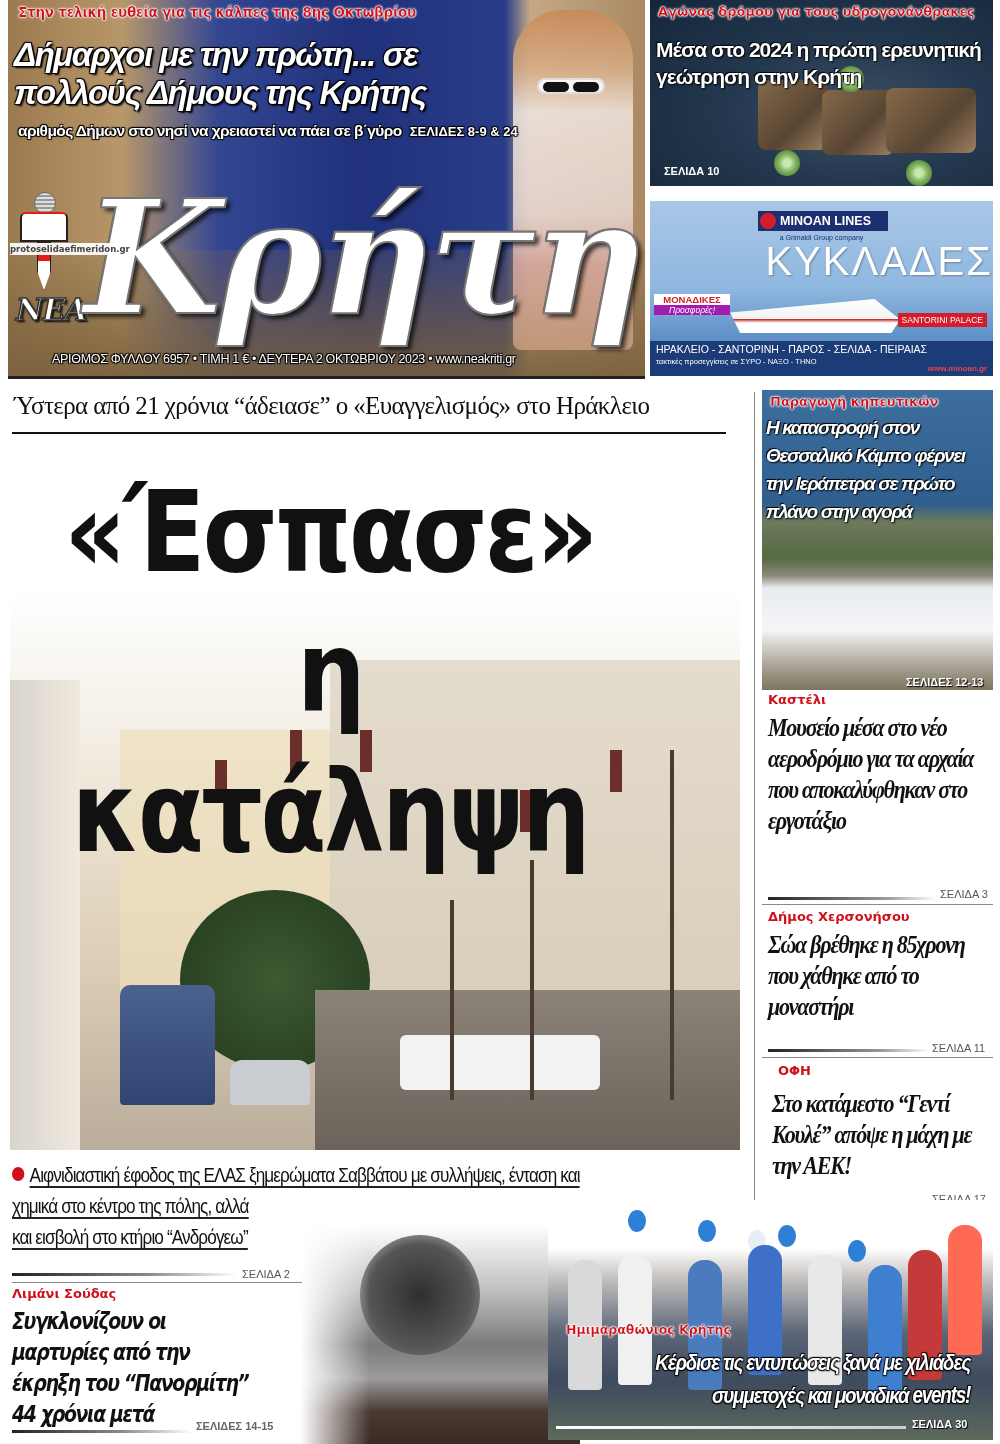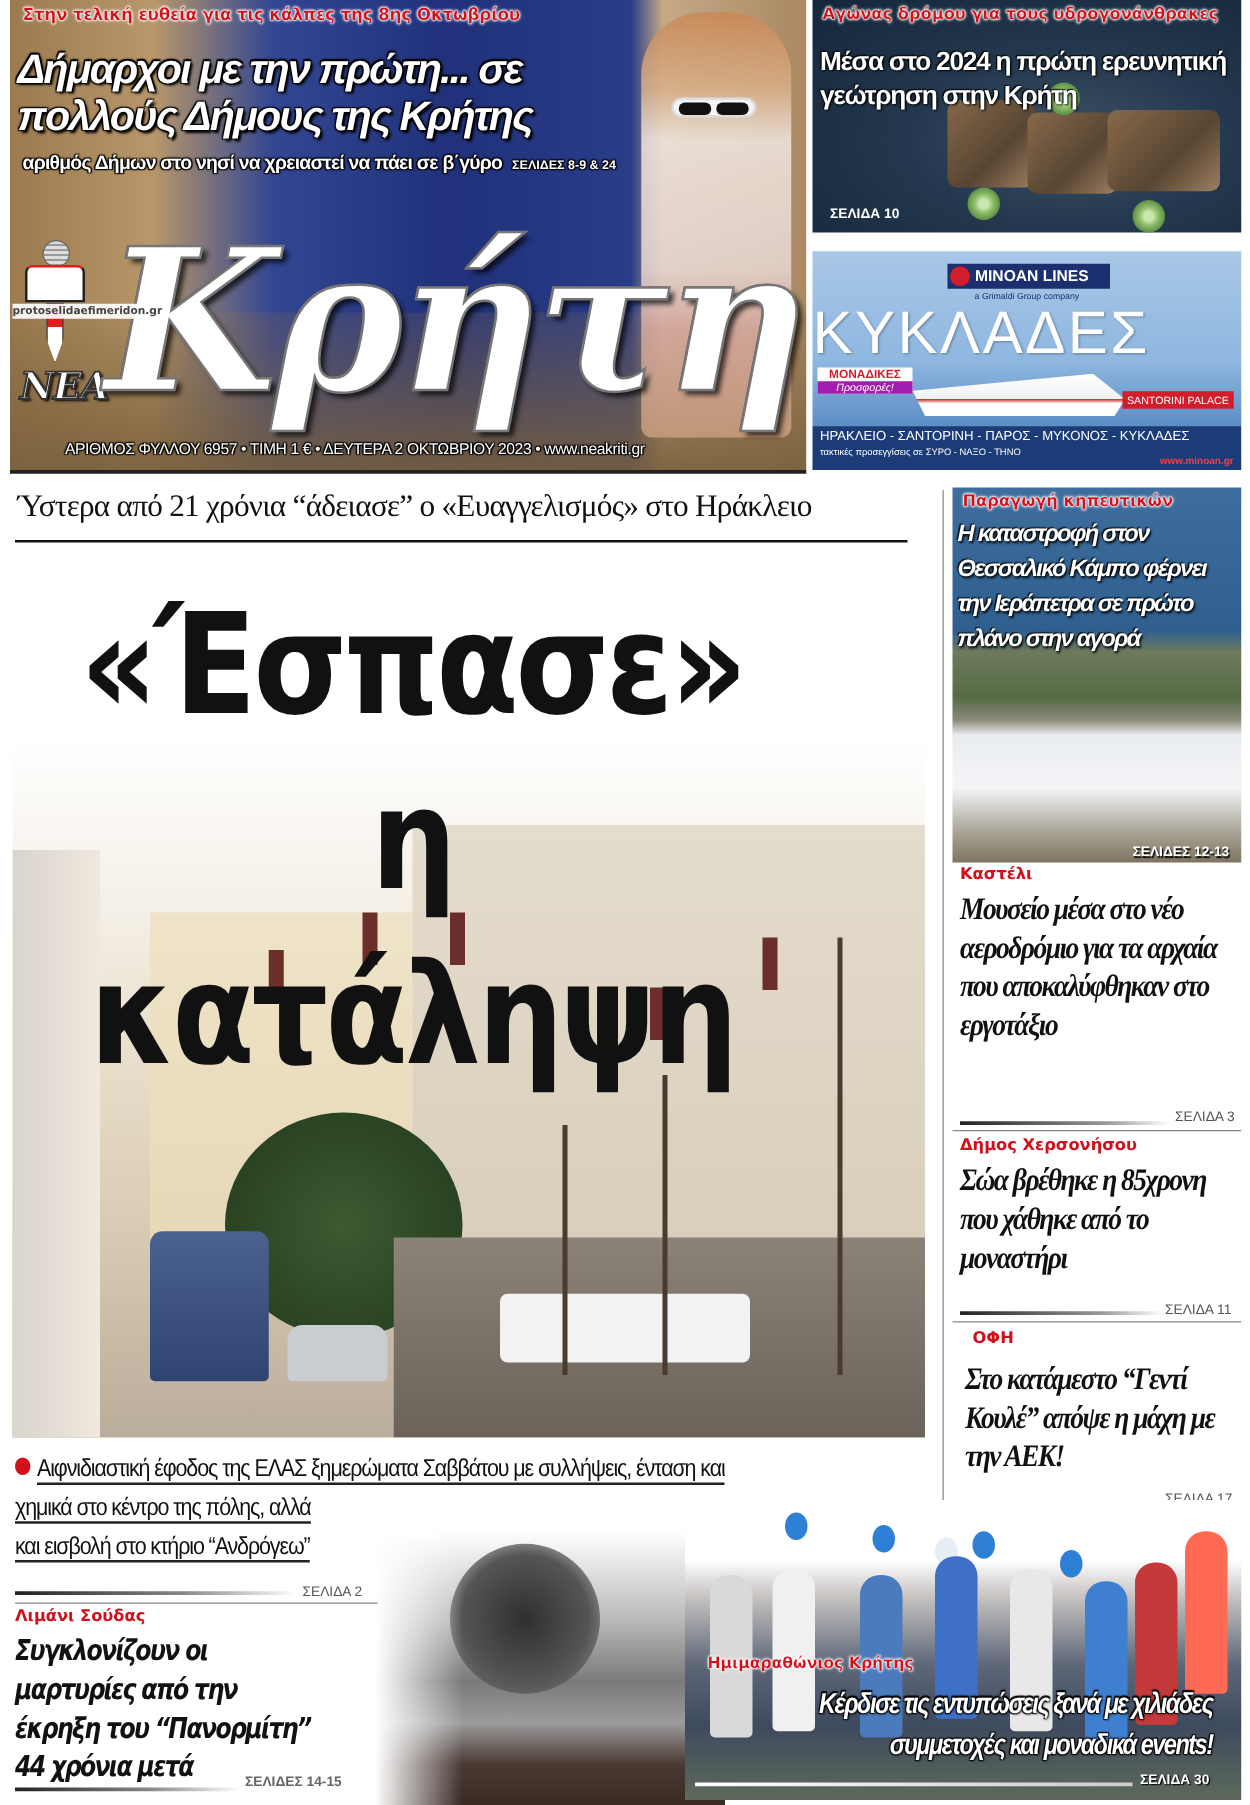--- a/index.html
+++ b/index.html
@@ -42,21 +42,21 @@
   #top-headline {
     left: 14px; top: 36px; width: 420px; color: #fff; font-weight: bold; font-style: italic;
     font-size: 33px; line-height: 38px; letter-spacing: -1.5px;
     text-shadow: 2px 2px 2px #000, -1px -1px 1px #000, 1px -1px 1px #000, -1px 1px 1px #000;
   }
   #top-sub {
     left: 18px; top: 119px; width: 520px; color: #fff; font-weight: bold;
     font-size: 15.5px; line-height: 23px; letter-spacing: -0.6px;
     text-shadow: 1px 1px 1px #000, -1px -1px 1px #000, 1px -1px 1px #000, -1px 1px 1px #000;
   }
-  #top-sub .pages { font-size: 10px; margin-left: 8px; letter-spacing: 0; }
+  #top-sub .pages { font-size: 13px; margin-left: 8px; letter-spacing: 0; }
 
   
   #logo-emblem { left: 20px; top: 192px; width: 48px; height: 110px; }
   #logo-emblem .globe {
     position: absolute; left: 14px; top: 0; width: 22px; height: 22px; border-radius: 50%;
     background: repeating-linear-gradient(0deg, #999 0 2px, #ddd 2px 4px), #ccc; border: 1px solid #666;
   }
   #logo-emblem .book {
     position: absolute; left: 0; top: 20px; width: 48px; height: 30px;
     background: #fff; border-top: 6px solid #e21b1b; border-radius: 6px 6px 0 0; border: 2px solid #222; border-top-color: #e21b1b;
@@ -112,21 +112,21 @@
   #ad {
     left: 650px; top: 201px; width: 343px; height: 175px; overflow: hidden;
     background: linear-gradient(180deg, #a9c7e6 0%, #8fb7e0 50%, #5f90c6 78%, #4a78b0 100%);
   }
   #ad-logo {
     position: absolute; left: 108px; top: 10px; width: 130px; height: 20px; background: #1c2f6e;
     color: #fff; font-weight: bold; font-size: 12.5px; line-height: 20px; padding-left: 22px;
   }
   #ad-logo .icon { position: absolute; left: 2px; top: 2px; width: 16px; height: 16px; border-radius: 50%; background: #d21e2b; }
   #ad-group { position: absolute; left: 0; width: 343px; top: 33px; text-align: center; font-size: 7px; color: #1c2f6e; }
-  #ad-title { position: absolute; left: 0; width: 343px; top: 38px; text-align: left; font-size: 48px; color: #fff; letter-spacing: 2px; text-shadow: 1px 1px 2px rgba(0,0,0,0.3); }
+  #ad-title { position: absolute; left: 0; width: 343px; top: 38px; text-align: right; font-size: 40px; color: #fff; letter-spacing: 2px; text-shadow: 1px 1px 2px rgba(0,0,0,0.3); }
   #ad-ship {
     position: absolute; left: 80px; top: 98px; width: 170px; height: 34px; background: linear-gradient(180deg, #fff 0%, #f2f2f2 60%, #c9302c 60%, #fff 70%);
     clip-path: polygon(0 40%, 85% 0, 100% 60%, 95% 100%, 6% 100%); 
   }
   #ad-promo { position: absolute; left: 4px; top: 93px; width: 76px; background: #fff; text-align: center; }
   #ad-promo .l1 { color: #d21e2b; font-weight: bold; font-size: 9.5px; }
   #ad-promo .l2 { background: #a21caf; color: #fff; font-style: italic; font-size: 8.5px; }
   #ad-palace { position: absolute; right: 6px; top: 112px; background: #d21e2b; color: #fff; font-weight: normal; font-size: 8.5px; padding: 2px 4px; }
   #ad-bottom { position: absolute; left: 0; top: 140px; width: 343px; height: 35px; background: #1c3c78; padding: 2px 6px; }
   #ad-routes { color: #fff; font-size: 10.5px; letter-spacing: 0; }
@@ -287,21 +287,21 @@
   </div>
   <div id="ad-group">a Grimaldi Group company</div>
   <div id="ad-title">ΚΥΚΛΑΔΕΣ</div>
   <div id="ad-ship"></div>
   <div id="ad-promo">
     <div class="l1">ΜΟΝΑΔΙΚΕΣ</div>
     <div class="l2">Προσφορές!</div>
   </div>
   <div id="ad-palace">SANTORINI PALACE</div>
   <div id="ad-bottom">
-    <div id="ad-routes">ΗΡΑΚΛΕΙΟ - ΣΑΝΤΟΡΙΝΗ - ΠΑΡΟΣ - ΜΥΚΟΝΟΣ - ΚΥΚΛΑΔΕΣ</div>
+    <div id="ad-routes">ΗΡΑΚΛΕΙΟ - ΣΑΝΤΟΡΙΝΗ - ΠΑΡΟΣ - ΣΕΛΙΔΑ - ΠΕΙΡΑΙΑΣ</div>
     <div id="ad-stops">τακτικές προσεγγίσεις σε ΣΥΡΟ - ΝΑΞΟ - ΤΗΝΟ</div>
     <div id="ad-url">www.minoan.gr</div>
   </div>
 </div>
 
 <div id="lead-kicker" class="abs">Ύστερα από 21 χρόνια “άδειασε” ο «Ευαγγελισμός» στο Ηράκλειο</div>
 <div id="lead-kicker-rule" class="abs"></div>
 <div id="col-divider" class="abs"></div>
 
 <div id="lead-photo" class="abs">

